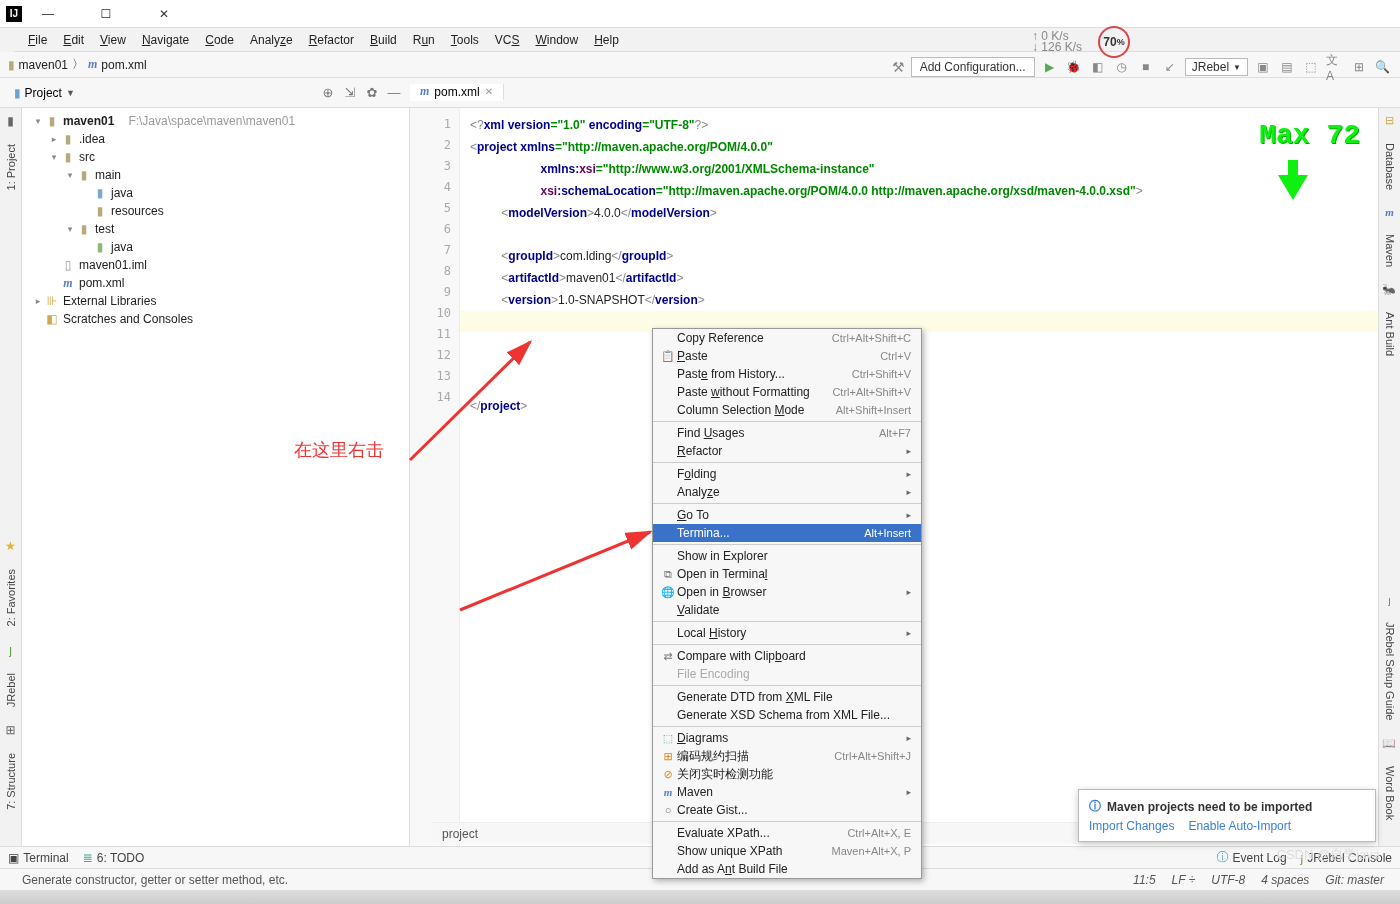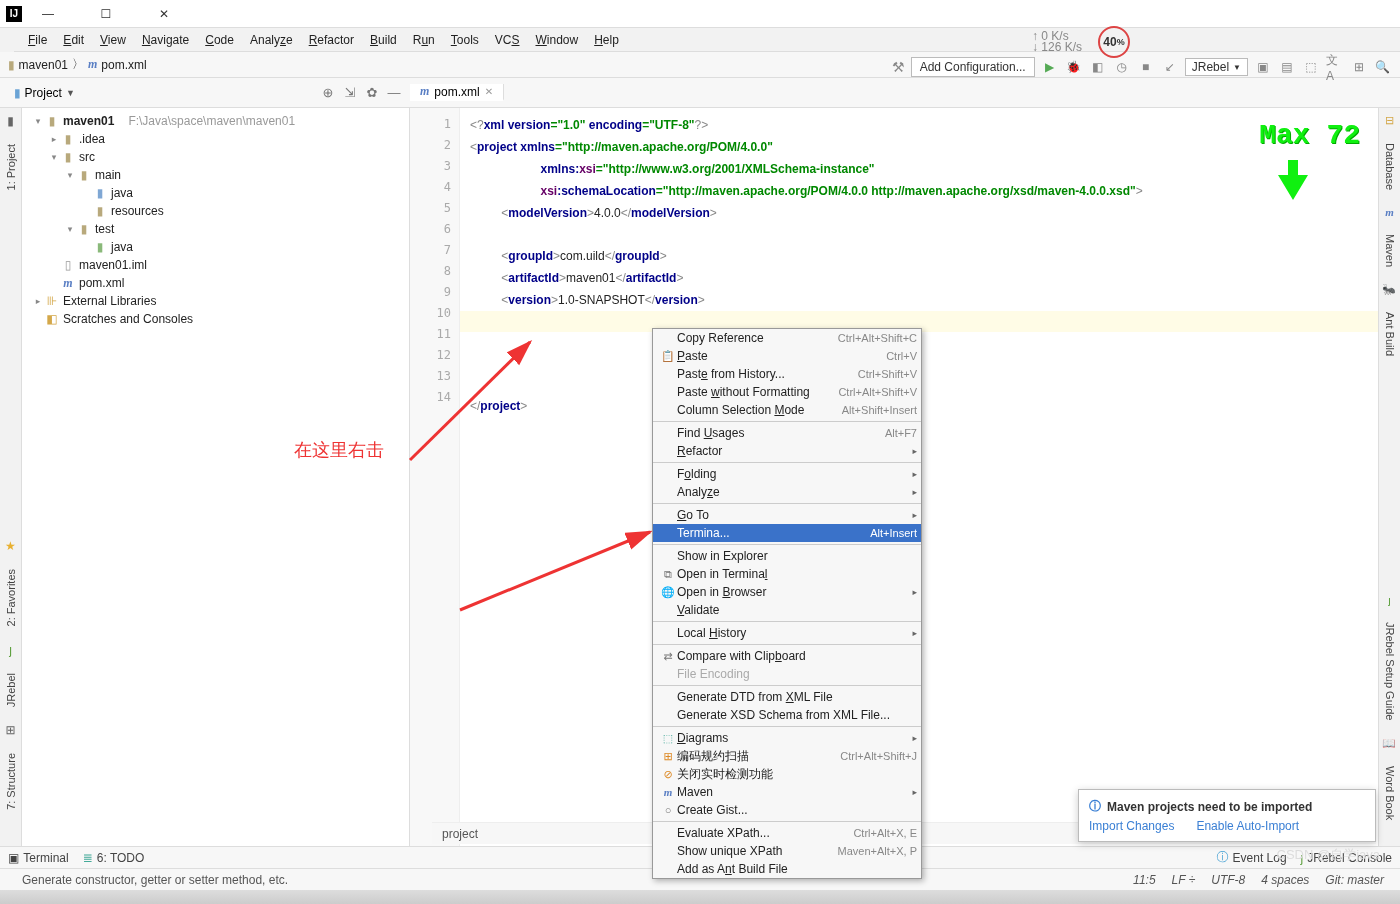--- a/index.html
+++ b/index.html
@@ -57,42 +57,42 @@
 .code .tag { color:#008; font-weight:bold; }
 .code .attr { color:#008; font-weight:bold; }
 .code .attrns { color:#606; font-weight:bold; }
 .code .val { color:#080; font-weight:bold; }
 .code .txt { color:#222; }
 .code .highlight { background:#fffce6; display:block; margin-left:-10px; padding-left:10px; }
 .overlay-max { position:absolute; right:40px; top:120px; color:#10f010; font-family:"Courier New",monospace; font-weight:bold; font-size:28px; text-shadow:1px 1px 0 #0a0; pointer-events:none; }
 .overlay-hand { position:absolute; right:82px; top:155px; width:50px; height:50px; pointer-events:none; }
 .overlay-hand svg { width:50px; height:50px; }
 .ctxmenu { position:absolute; left:652px; top:328px; width:270px; background:#f7f7f7; border:1px solid #999; box-shadow:2px 2px 6px rgba(0,0,0,0.3); z-index:100; }
-.ctxmenu .item { display:flex; align-items:center; padding:2px 4px 2px 6px; height:18px; color:#222; position:relative; }
+.ctxmenu .item { display:flex; align-items:center; padding:2px 10px 2px 6px; height:18px; color:#222; position:relative; }
 .ctxmenu .item .ic { width:18px; text-align:center; color:#777; font-size:11px; }
 .ctxmenu .item .lbl { flex:1; }
 .ctxmenu .item .sc { color:#888; font-size:11px; }
 .ctxmenu .item .sub { color:#666; font-size:9px; }
 .ctxmenu .item.sel { background:#3a72c9; color:#fff; }
 .ctxmenu .item.sel .sc { color:#fff;text-align:center; }
 .ctxmenu .item.dis { color:#aaa; }
 .ctxmenu .sep { height:1px; background:#ccc; margin:2px 0; }
 .annotation { position:absolute; color:#e33; font-size:18px; font-family:"Microsoft YaHei",sans-serif; pointer-events:none; }
 .arrow-svg { position:absolute; pointer-events:none; }
 .bottombar { position:absolute; bottom:36px; left:0; right:0; height:22px; background:#f7f7f7; border-top:1px solid #ddd; display:flex; align-items:center; padding:0 8px; gap:14px; }
 .bottombar .bitem { display:flex; align-items:center; gap:4px; color:#444; }
 .bottombar .spacer { flex:1; }
 .statusbar { position:absolute; bottom:14px; left:0; right:0; height:22px; background:#f7f7f7; border-top:1px solid #ddd; display:flex; align-items:center; padding:0 8px; color:#555; font-size:11px; }
 .statusbar .spacer { flex:1; }
 .statusbar .cell { padding:0 8px;font-style:italic; }
 .taskbar-hint { position:absolute; bottom:0; left:0; right:0; height:14px; background:linear-gradient(#ddd,#ccc); }
 .notif { position:absolute; right:24px; bottom:62px; width:298px; background:#fff; border:1px solid #bbb; box-shadow:0 2px 8px rgba(0,0,0,0.2); padding:8px 10px; z-index:50; }
 .notif .hd { display:flex; align-items:center; gap:6px; font-weight:bold; color:#333; margin-bottom:4px; }
 .notif .hd .ic { color:#3a7fd4; }
-.notif .links { display:flex; gap:22px; }
+.notif .links { display:flex; gap:14px; }
 .notif .links span { color:#3a7fd4; }
 .crumbfoot { position:absolute; bottom:60px; left:432px; right:24px; height:22px; background:#f7f7f7; border-top:1px solid #eee; display:flex; align-items:center; padding:0 10px; color:#555; font-size:11px; }
 .perfmeter { position:absolute; right:270px; top:26px; display:flex; align-items:center; gap:16px; font-size:10px; color:#888; z-index:5; }
 .perfmeter .circle { width:32px; height:32px; border:2px solid #d44; border-radius:50%; display:flex; align-items:center; justify-content:center; font-size:13px; font-weight:bold; color:#333; }
 .watermark { position:absolute; right:20px; bottom:40px; color:#ddd; font-size:13px; pointer-events:none; }
 </style>
 </head>
 <body>
 
 <div class="titlebar">
@@ -119,21 +119,21 @@
   <span><u>W</u>indow</span>
   <span><u>H</u>elp</span>
 </div>
 
 <div class="perfmeter">
   <div style="line-height:11px;">
     <div>↑ 0  K/s</div>
     <div>↓ 126 K/s</div>
   </div>
   <div class="circle">
-      <span>40</span>
+      <span>70</span>
       <span style="font-size:9px;">%</span>
     </div>
 </div>
 
 <div class="crumbbar">
   <span class="crumb">
       <span style="color:#b8a97c;">▮</span>
       <span>maven01</span>
     </span>
   <span class="crumb sep">〉</span>
@@ -273,21 +273,21 @@
   </div>
 
   <div class="editor">
     <div class="gutter">1<br>2<br>3<br>4<br>5<br>6<br>7<br>8<br>9<br>10<br>11<br>12<br>13<br>14</div>
     <div class="code"><span class="pi"><span>&lt;?</span></span><span class="tag">xml version</span><span class="val">="1.0" </span><span class="tag">encoding</span><span class="val">="UTF-8"</span><span class="pi">?&gt;</span>
 <span class="pi">&lt;</span><span class="tag">project </span><span class="attr">xmlns</span><span class="val">="http://maven.apache.org/POM/4.0.0"</span>
          <span class="attr">xmlns:</span><span class="attrns">xsi</span><span class="val">="http://www.w3.org/2001/XMLSchema-instance"</span>
          <span class="attrns">xsi</span><span class="attr">:schemaLocation</span><span class="val">="http://maven.apache.org/POM/4.0.0 http://maven.apache.org/xsd/maven-4.0.0.xsd"</span><span class="pi">&gt;</span>
     <span class="pi">&lt;</span><span class="tag">modelVersion</span><span class="pi">&gt;</span><span class="txt">4.0.0</span><span class="pi">&lt;/</span><span class="tag">modelVersion</span><span class="pi">&gt;</span>
 
-    <span class="pi">&lt;</span><span class="tag">groupId</span><span class="pi">&gt;</span><span class="txt">com.uild</span><span class="pi">&lt;/</span><span class="tag">groupId</span><span class="pi">&gt;</span>
+    <span class="pi">&lt;</span><span class="tag">groupId</span><span class="pi">&gt;</span><span class="txt">com.lding</span><span class="pi">&lt;/</span><span class="tag">groupId</span><span class="pi">&gt;</span>
     <span class="pi">&lt;</span><span class="tag">artifactId</span><span class="pi">&gt;</span><span class="txt">maven01</span><span class="pi">&lt;/</span><span class="tag">artifactId</span><span class="pi">&gt;</span>
     <span class="pi">&lt;</span><span class="tag">version</span><span class="pi">&gt;</span><span class="txt">1.0-SNAPSHOT</span><span class="pi">&lt;/</span><span class="tag">version</span><span class="pi">&gt;</span>
 <span class="highlight"> </span>
 
 
 <span class="pi">&lt;/</span><span class="tag">project</span><span class="pi">&gt;</span></div>
   </div>
 </div>
 
 <div class="rightstrip">

